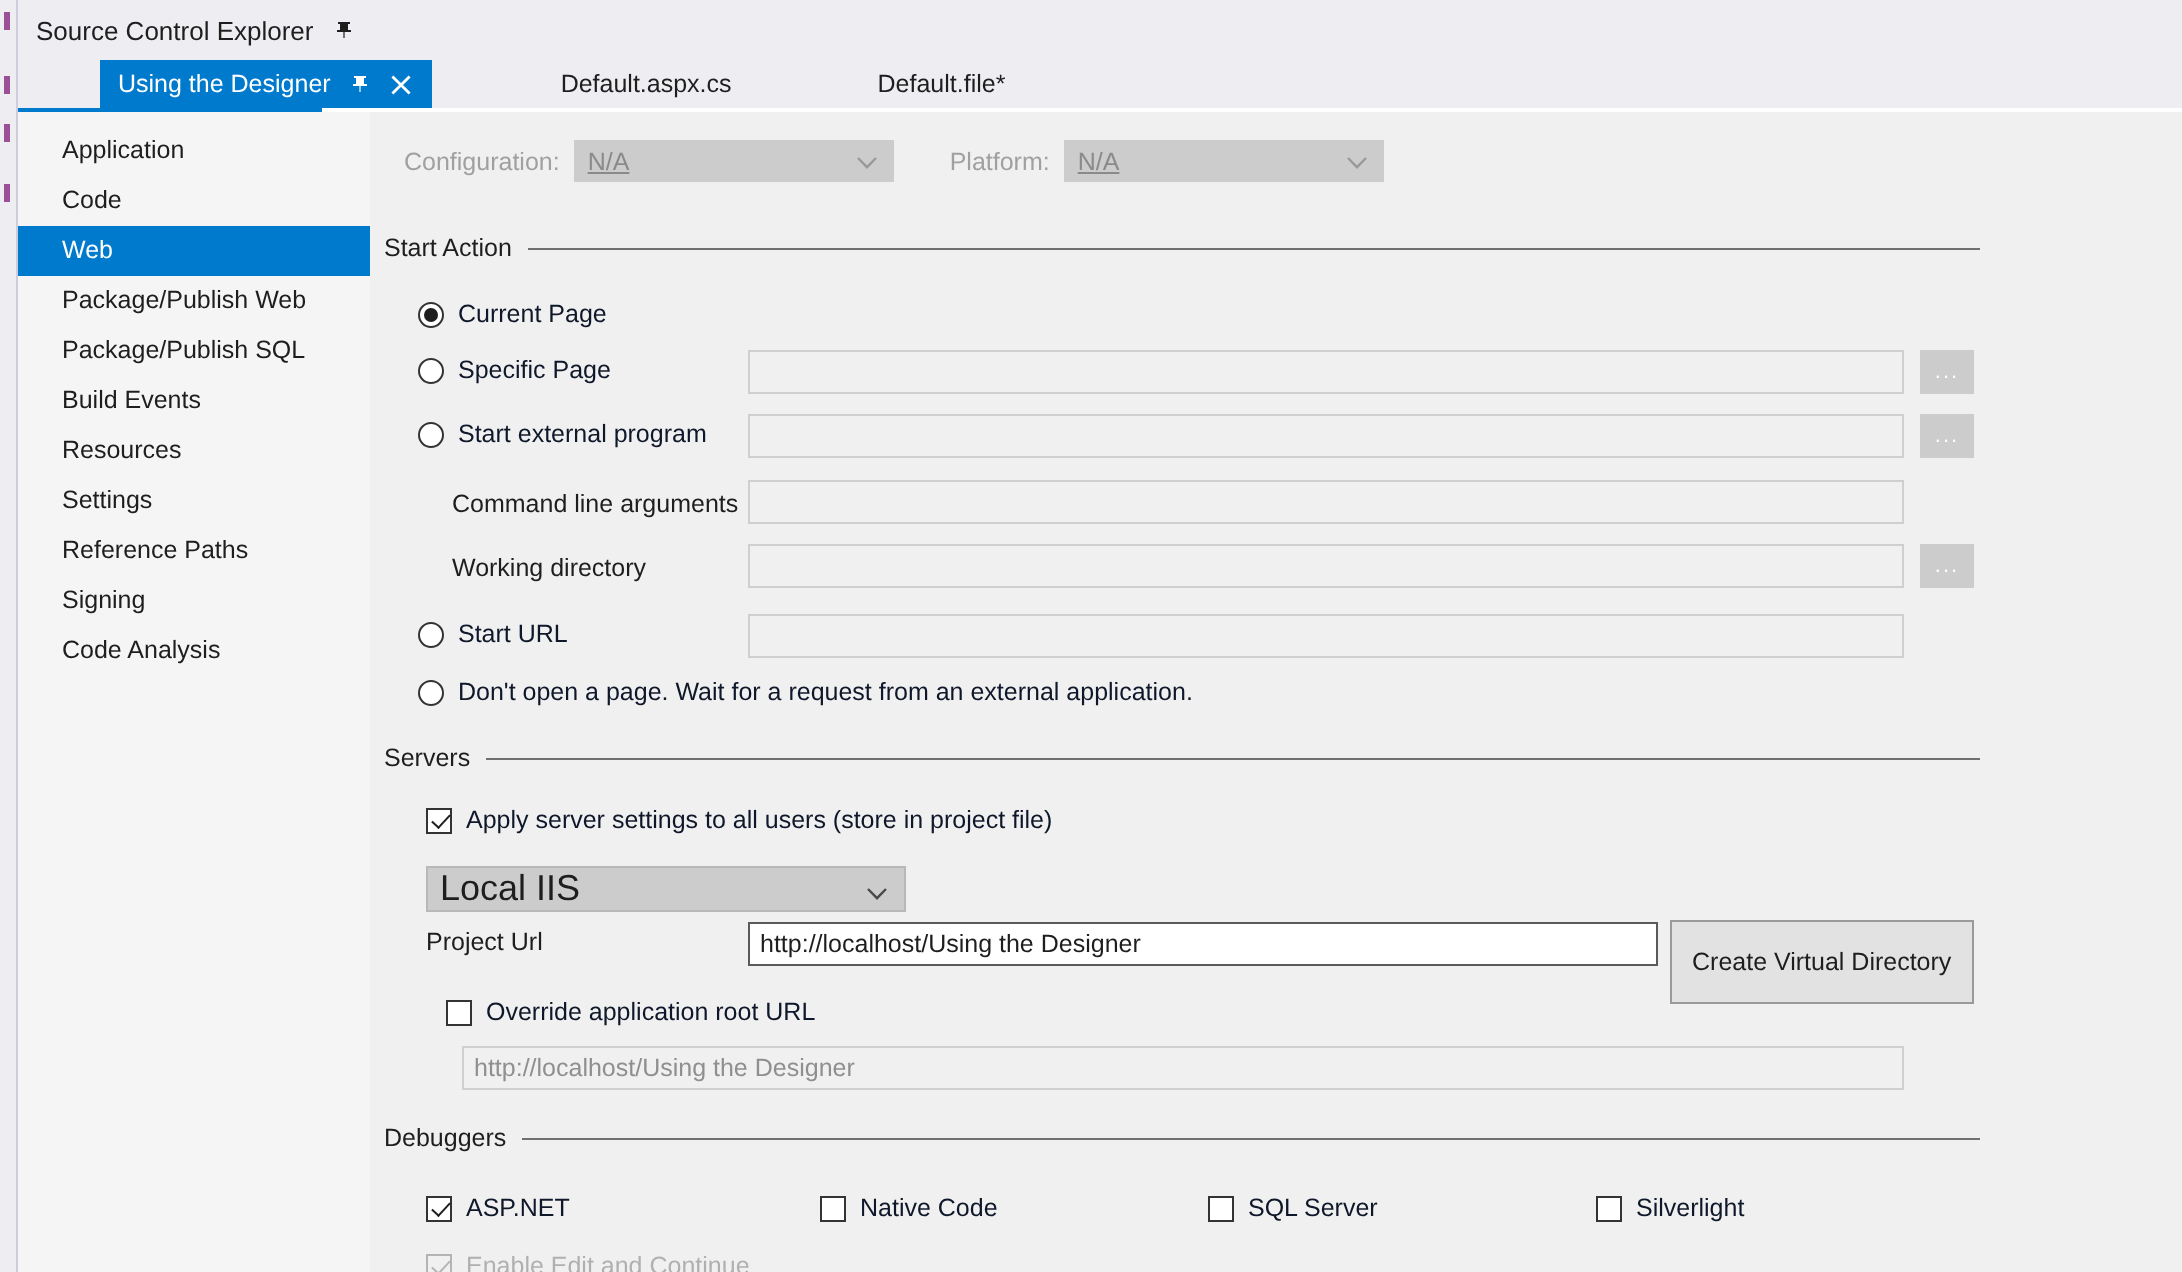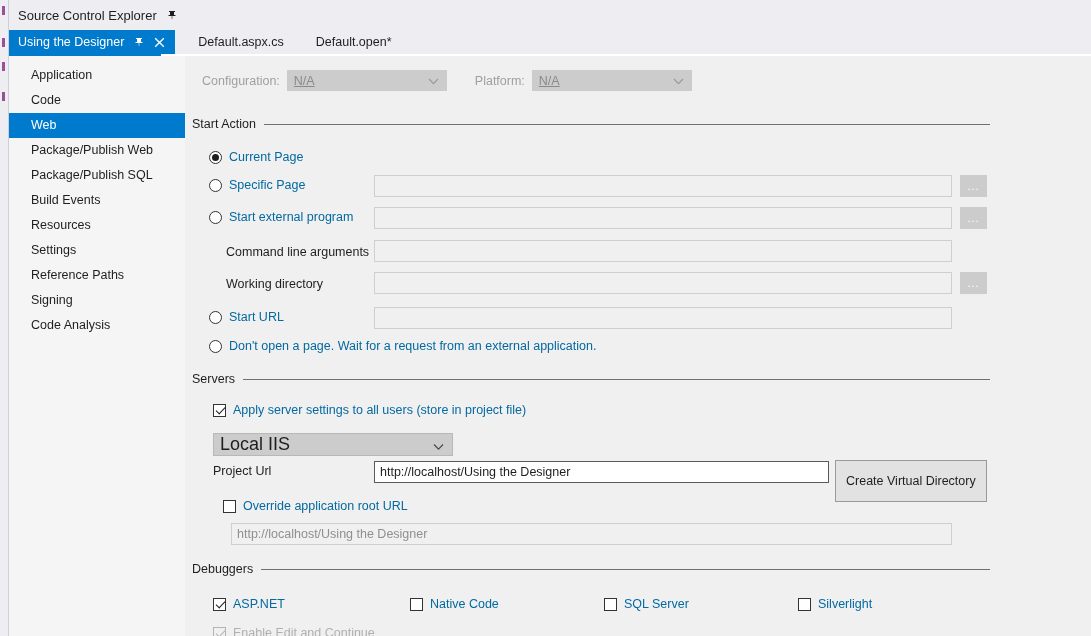--- a/index.html
+++ b/index.html
@@ -58,20 +58,21 @@
     background: #eeeef2;
     display: flex; align-items: stretch;
   }
   .doc-tab {
     display: flex; align-items: center;
     padding: 0 9px;
     font-size: 12.5px;
     white-space: nowrap;
     color: #1e1e1e;
     background: transparent;
+    margin-left: 41px;
   }
   .doc-tab.active {
     background: #007acc;
     color: #ffffff;
   }
   .doc-tab .tab-pin, .doc-tab .tab-close {
     margin-left: 8px;
     width: 13px; height: 13px;
     display: inline-flex; align-items: center; justify-content: center;
   }
@@ -224,21 +225,21 @@
   }
   .cb-outer.disabled.checked::after { border-color: #b4b4b4; }
 
   .optrow {
     position: absolute;
     display: flex; align-items: center;
   }
   .optrow .lbl {
     margin-left: 7px;
     font-size: 12.5px;
-    color: #0369a1;
+    color: #0f172a;
     white-space: nowrap;
   }
   .optrow .lbl.dim { color: #b0b0b0; }
 
   
   .tinput {
     position: absolute;
     height: 22px;
     box-sizing: border-box;
     font-size: 12.5px;
@@ -350,21 +351,21 @@
           <path d="M1.2 1.2 L9.8 9.8 M9.8 1.2 L1.2 9.8" stroke="#ffffff" stroke-width="1.4"></path>
         </svg>
       </span>
     </div>
     <div class="tab-gap"></div>
     <div class="doc-tab">
       <span>Default.aspx.cs</span>
     </div>
     <div class="tab-gap"></div>
     <div class="doc-tab">
-      <span>Default.open*</span>
+      <span>Default.file*</span>
     </div>
   </div>
   <div class="tab-underline"></div>
   <div class="tab-underline-active"></div>
 
   <div class="body-wrap">
 
     <div class="sidebar">
       <div style="height:7px;"></div>
       <div class="side-item">

